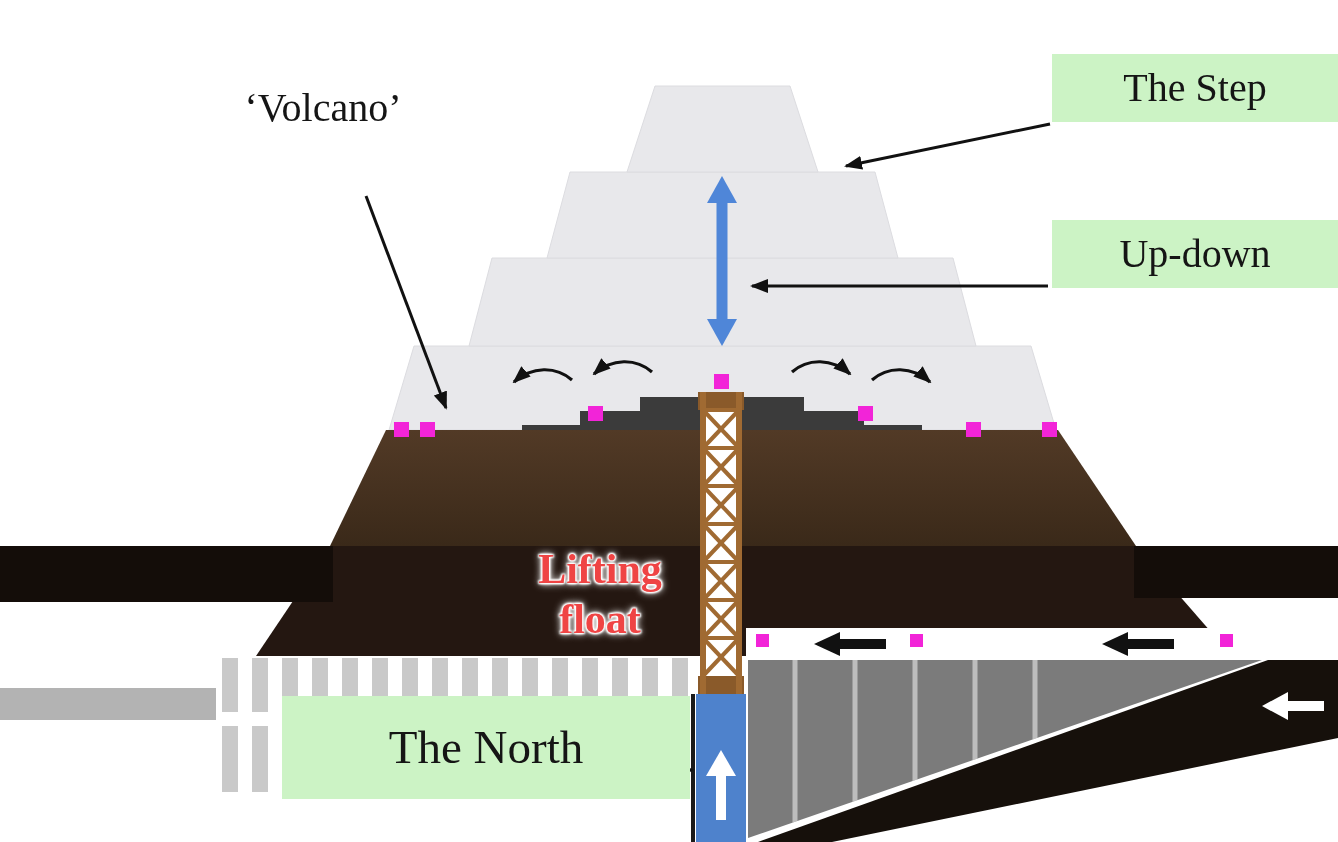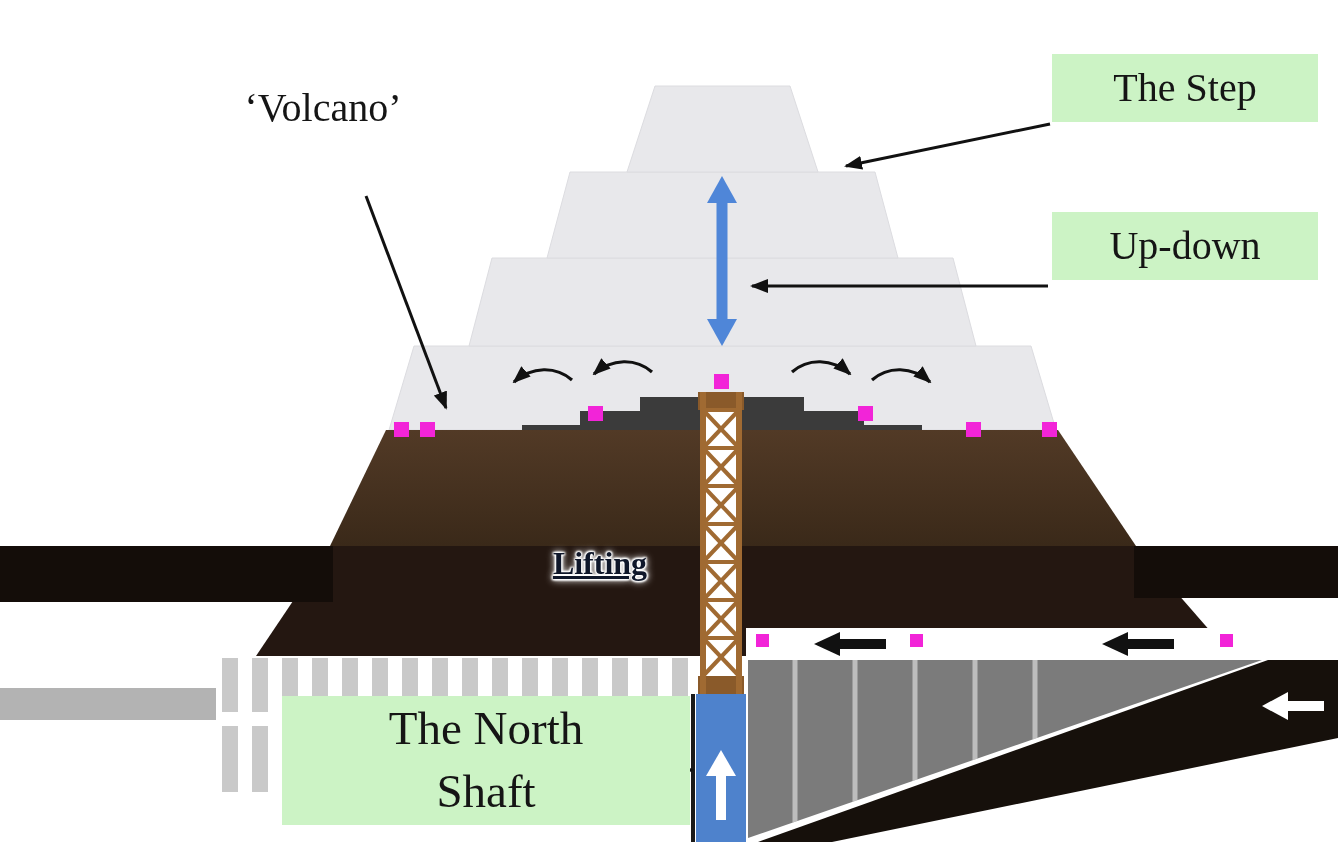--- a/index.html
+++ b/index.html
@@ -10,32 +10,31 @@
     overflow:hidden;
     font-family:"Liberation Serif", serif;
   }
   #diagram-svg{position:absolute;left:0;top:0;}
   .label{position:absolute;z-index:5;text-align:center;color:#151515;}
   .label .ln{display:block;}
   .plain-label{font-size:40px;line-height:1.2;}
   .green-box{
     background:#ccf3c5;
     font-size:40px;line-height:1.3;
-    padding:8px 4px;
+    padding:8px 14px;
   }
   #volcano-label{left:148px;top:84px;width:350px;}
   #step-pyramid-label{left:1052px;top:54px;width:258px;}
-  #updown-label{left:1052px;top:212px;width:258px;}
-  #northshaft-label{left:282px;top:696px;width:408px;font-size:47px;line-height:1.35;padding:1px 0;}
+  #updown-label{left:1052px;top:220px;width:258px;}
+  #northshaft-label{left:282px;top:696px;width:408px;font-size:47px;line-height:1.35;padding:20px 0;}
   #lifting-label{
     left:498px;top:544px;width:204px;
-    font-size:32px;font-weight:bold;line-height:1.2;
-    color:#0f172a;
+    font-size:42px;font-weight:bold;line-height:1.2;
+    color:#ef4444;
     text-shadow:0 0 3px #fff,0 0 6px #fff,0 0 10px #fff,1px 1px 2px #fff,-1px -1px 2px #fff,1px -1px 2px #fff,-1px 1px 2px #fff;
-    text-decoration:underline;
   }
 </style>
 </head>
 <body>
 
 <div id="canvas">
 
   <svg id="diagram-svg" width="1338" height="842" viewBox="0 0 1338 842" xmlns="http://www.w3.org/2000/svg">
     <defs>
       <marker id="mArrow" markerUnits="userSpaceOnUse" markerWidth="18" markerHeight="14" refX="16" refY="7" orient="auto">
@@ -193,20 +192,20 @@
   <div class="label green-box" id="step-pyramid-label">
     <span class="ln">The Step</span>
   </div>
 
   <div class="label green-box" id="updown-label">
     <span class="ln">Up-down</span>
   </div>
 
   <div class="label" id="lifting-label">
     <span class="ln">Lifting</span>
+    <span class="ln">float</span>
   </div>
 
   <div class="label green-box" id="northshaft-label">
     <span class="ln">The North</span>
-    <span class="ln">Shaft</span>
   </div>
 
 </div>
 
 </body></html>

